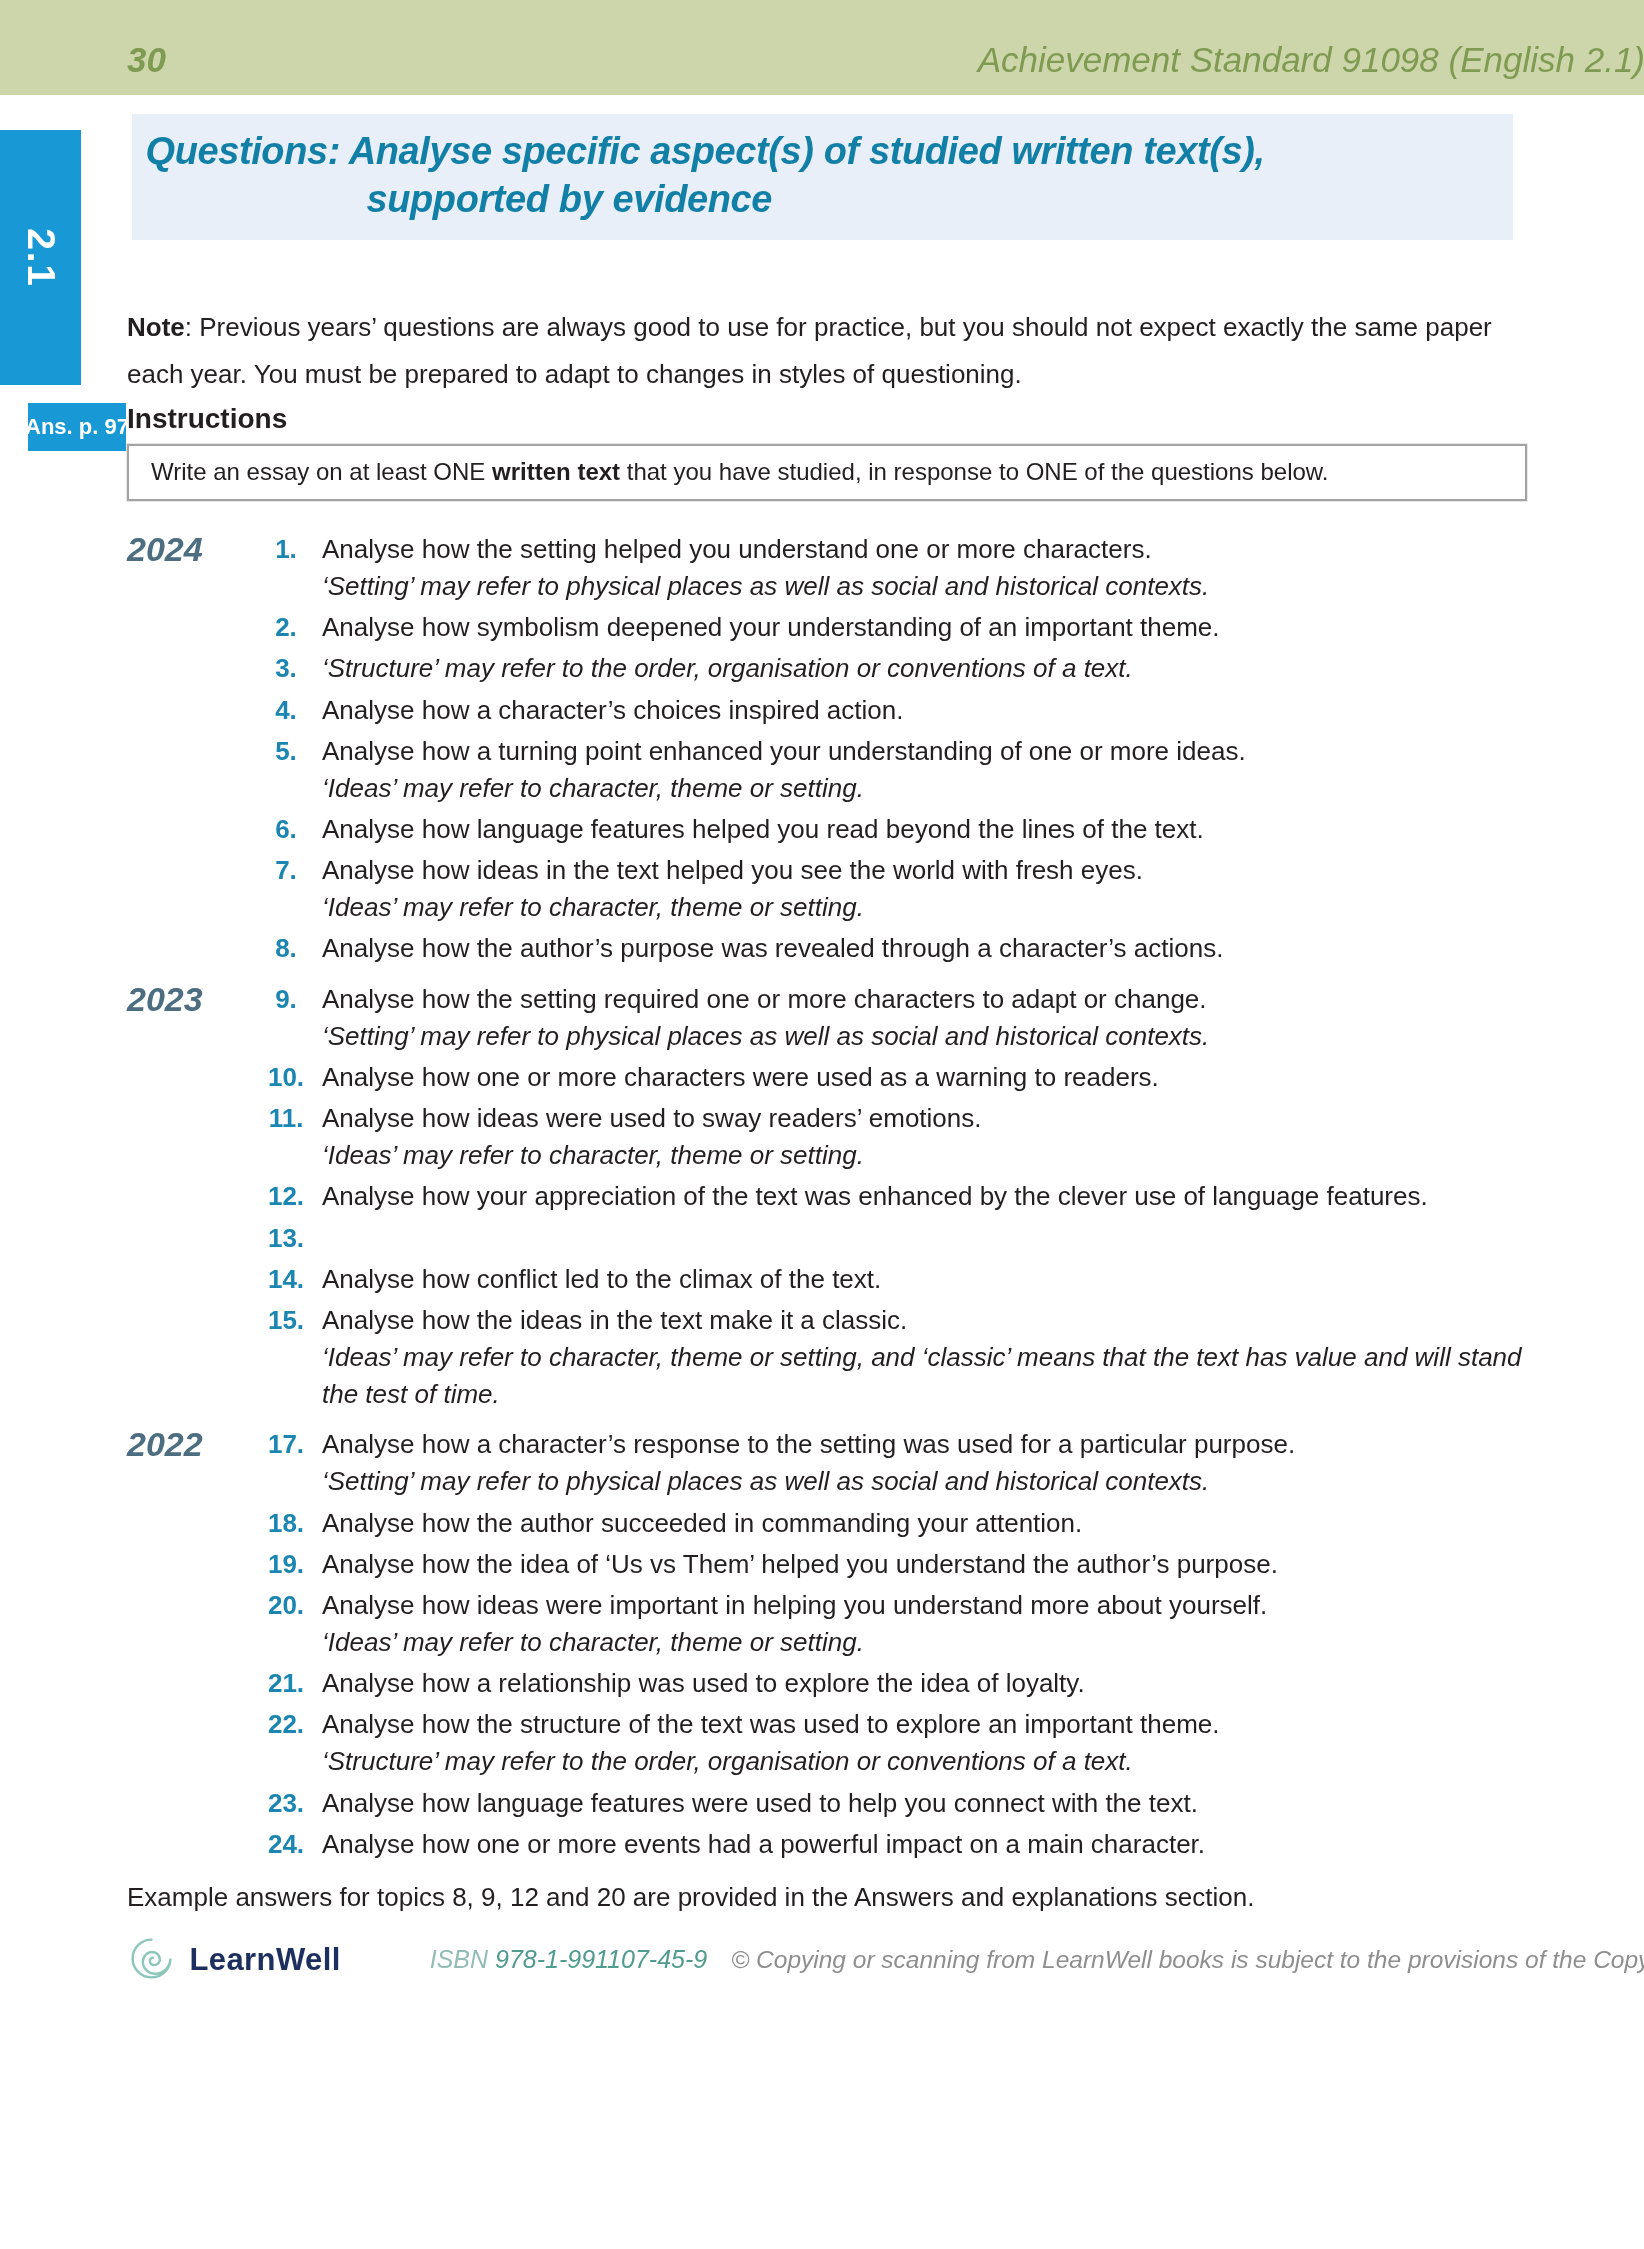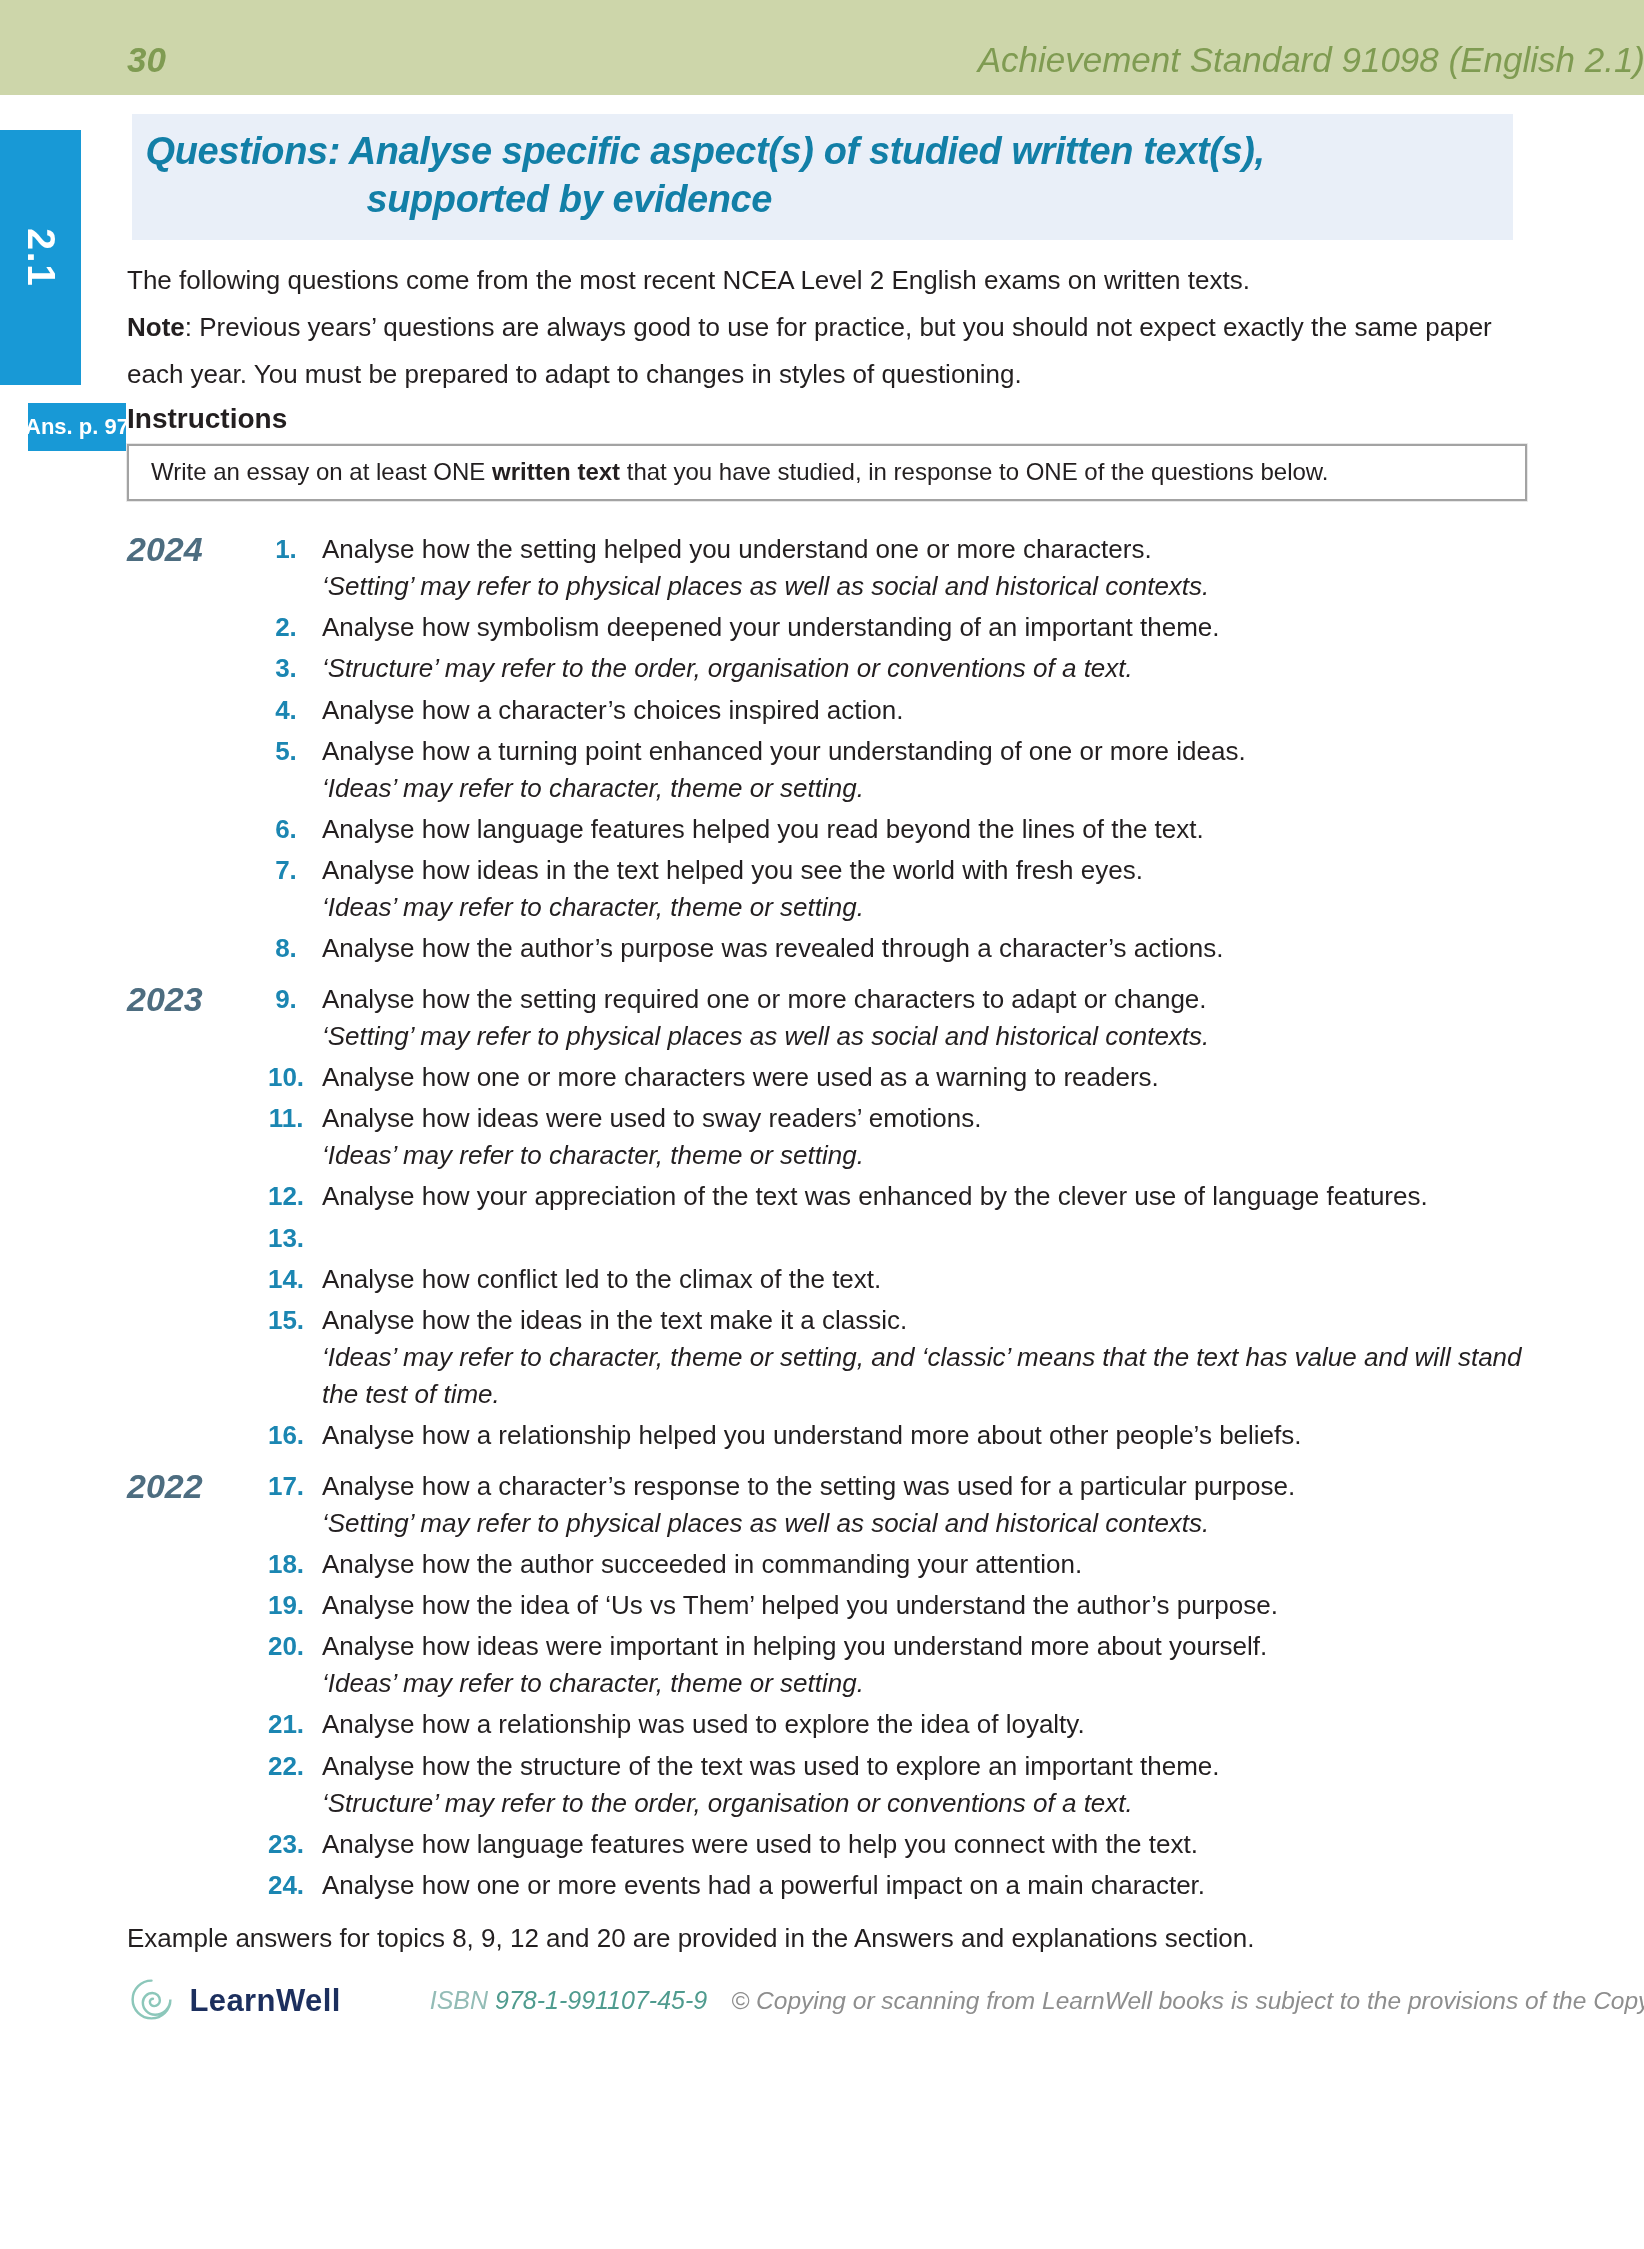--- a/index.html
+++ b/index.html
@@ -97,21 +97,21 @@
     <span class="sidetab-label">2.1</span>
   </div>
 
   <div class="ansbox">Ans. p. 97</div>
 
   <section class="titleblock">
     <div class="titleline1">Questions: Analyse specific aspect(s) of studied written text(s),</div>
     <div class="titleline2">supported by evidence</div>
   </section>
 
-  <p class="intro"><span>The following questions come from the most recent NCEA Level 2 English exams on written texts.</span><br>
+  <p class="intro"><br>
     <b>Note</b><span>: Previous years’ questions are always good to use for practice, but you should not expect exactly the same paper each year. You must be prepared to adapt to changes in styles of questioning.</span>
   </p>
 
   <h3 class="instr-h">Instructions</h3>
 
   <div class="instr-box"><span>Write an essay on at least ONE </span><b>written text</b><span> that you have studied, in response to ONE of the questions below.</span></div>
 
   <div class="qlist" id="qlist">
       <div class="q-row">
     <div class="q-year">2024</div>
@@ -213,27 +213,20 @@
       <div class="q-text">Analyse how conflict led to the climax of the text.</div>
     </div>
   </div>
       <div class="q-row">
     <div class="q-year"></div>
     <div class="q-num">15.</div>
     <div class="q-body">
       <div class="q-text">Analyse how the ideas in the text make it a classic.</div>
     <div class="q-text q-note">‘Ideas’ may refer to character, theme or setting, and ‘classic’ means that the text has value and will stand the test of time.</div>
         </div>
-  </div>
-      <div class="q-row">
-    <div class="q-year"></div>
-    <div class="q-num">16.</div>
-    <div class="q-body">
-      <div class="q-text">Analyse how a relationship helped you understand more about other people’s beliefs.</div>
-    </div>
   </div>
       <div class="q-row new-group">
     <div class="q-year">2022</div>
     <div class="q-num">17.</div>
     <div class="q-body">
       <div class="q-text">Analyse how a character’s response to the setting was used for a particular purpose.</div>
     <div class="q-text q-note">‘Setting’ may refer to physical places as well as social and historical contexts.</div>
         </div>
   </div>
       <div class="q-row">

